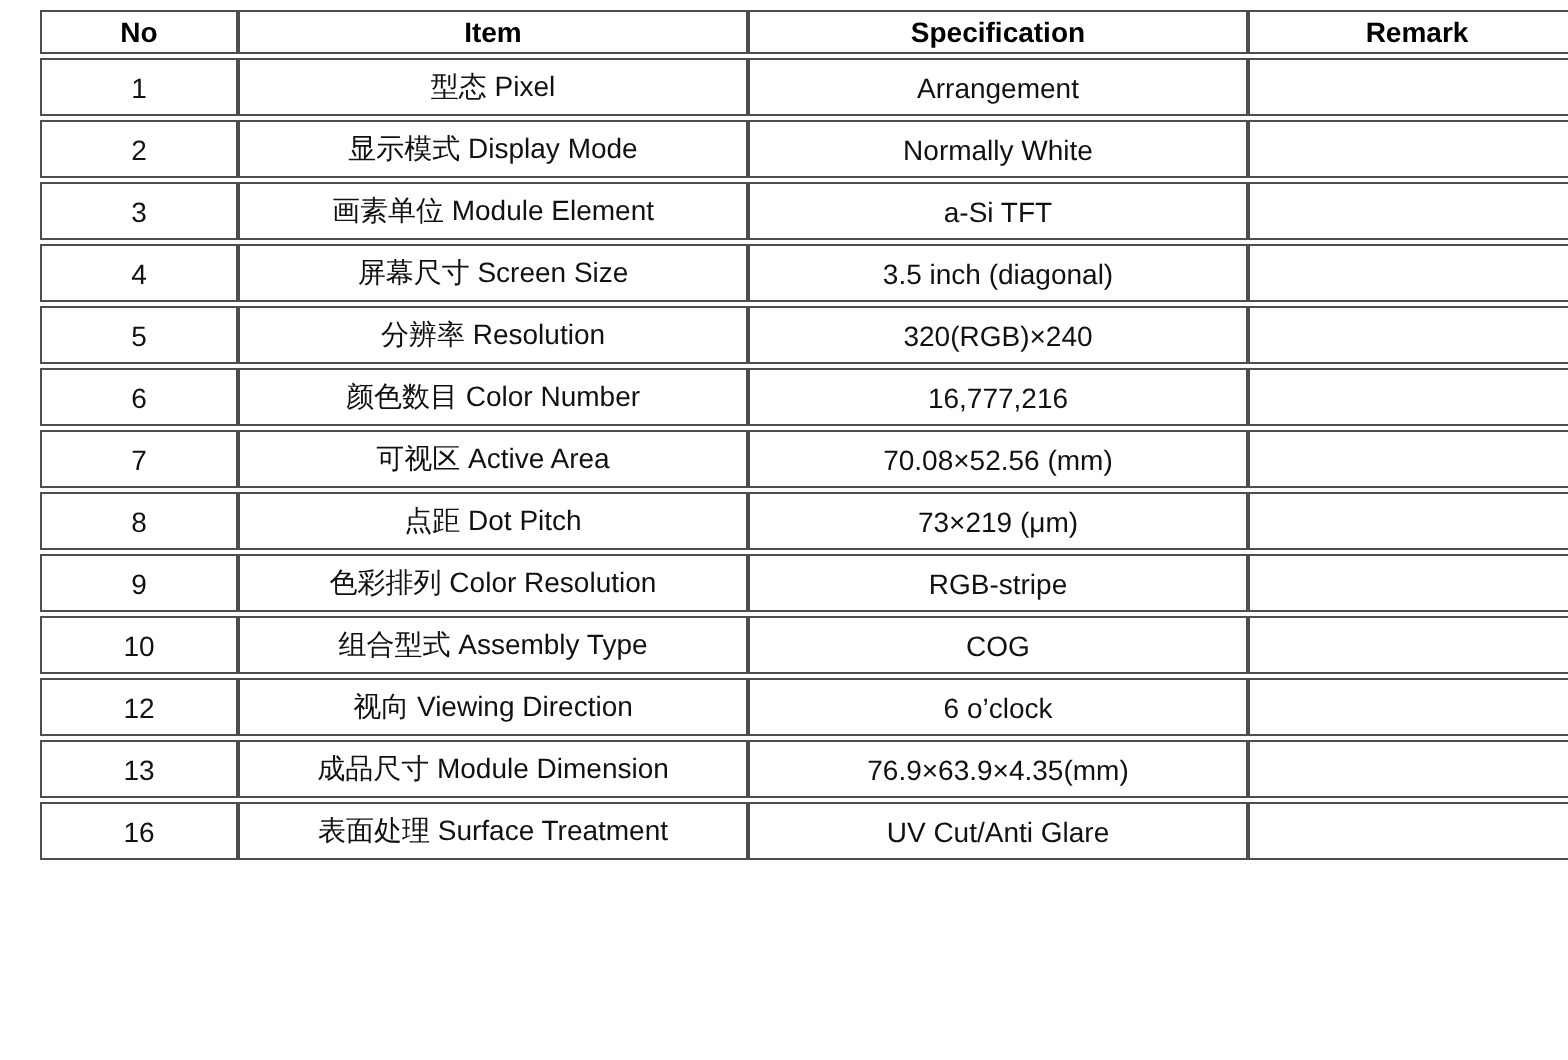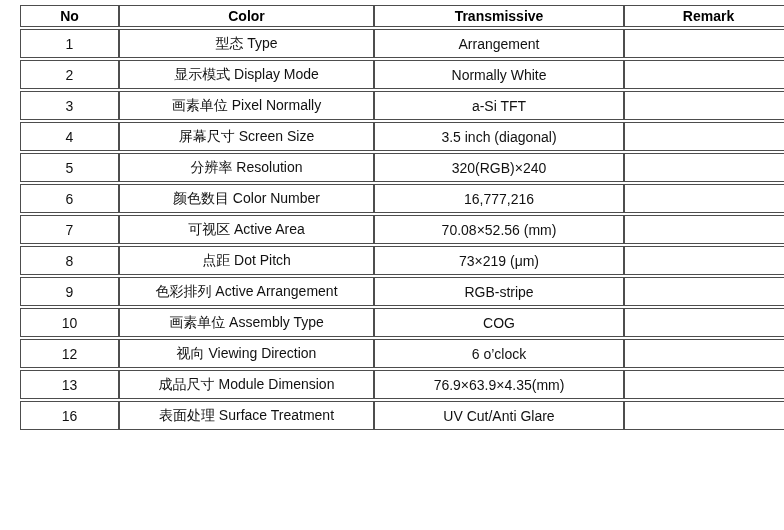--- a/index.html
+++ b/index.html
@@ -57,41 +57,41 @@
   <table class="spec-table">
     <colgroup>
       <col class="col-no">
       <col class="col-item">
       <col class="col-spec">
       <col class="col-remark">
     </colgroup>
     <thead>
       <tr>
         <th>No</th>
-        <th>Color</th>
-        <th>Transmissive</th>
+        <th>Item</th>
+        <th>Specification</th>
         <th>Remark</th>
       </tr>
     </thead>
     <tbody>
         <tr>
           <td>1</td>
-          <td>型态 Type</td>
+          <td>型态 Pixel</td>
           <td>Arrangement</td>
           <td></td>
         </tr>
         <tr>
           <td>2</td>
           <td>显示模式 Display Mode</td>
           <td>Normally White</td>
           <td></td>
         </tr>
         <tr>
           <td>3</td>
-          <td>画素单位 Pixel Normally</td>
+          <td>画素单位 Module Element</td>
           <td>a-Si TFT</td>
           <td></td>
         </tr>
         <tr>
           <td>4</td>
           <td>屏幕尺寸 Screen Size</td>
           <td>3.5 inch (diagonal)</td>
           <td></td>
         </tr>
         <tr>
@@ -113,27 +113,27 @@
           <td></td>
         </tr>
         <tr>
           <td>8</td>
           <td>点距 Dot Pitch</td>
           <td>73×219 (μm)</td>
           <td></td>
         </tr>
         <tr>
           <td>9</td>
-          <td>色彩排列 Active Arrangement</td>
+          <td>色彩排列 Color Resolution</td>
           <td>RGB-stripe</td>
           <td></td>
         </tr>
         <tr>
           <td>10</td>
-          <td>画素单位 Assembly Type</td>
+          <td>组合型式 Assembly Type</td>
           <td>COG</td>
           <td></td>
         </tr>
         <tr>
           <td>12</td>
           <td>视向 Viewing Direction</td>
           <td>6 o’clock</td>
           <td></td>
         </tr>
         <tr>

